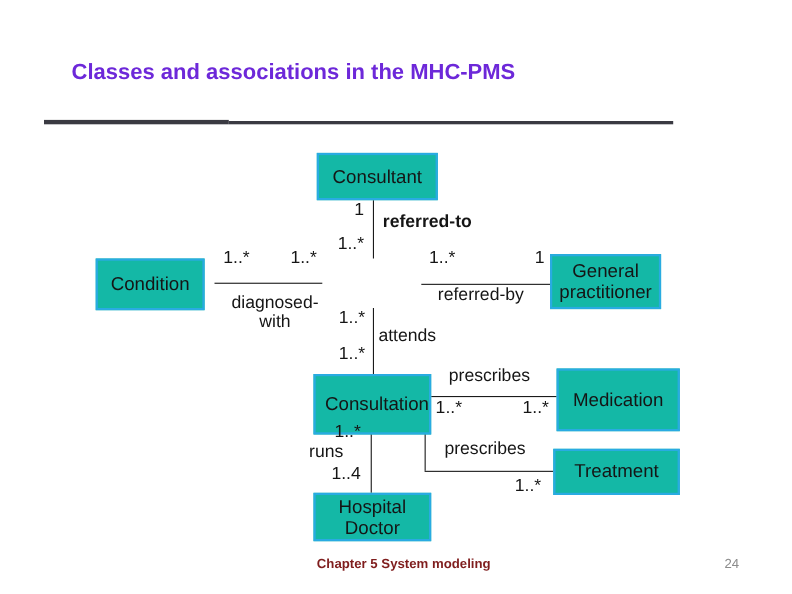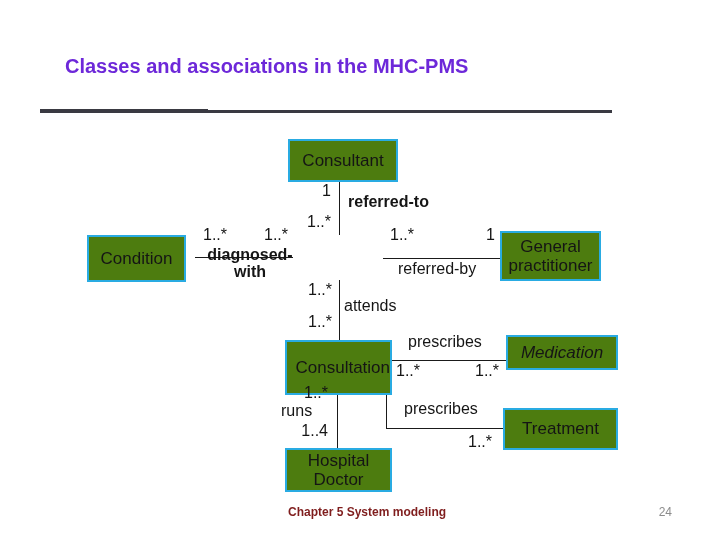--- a/index.html
+++ b/index.html
@@ -15,30 +15,30 @@
     font-size:20px;font-weight:bold;color:#6d28d9;line-height:28px;
     letter-spacing:0px;
     margin-left:23px;
   }
   .rule{position:absolute;background:#3A3A42;}
   .rule-thick{left:40px;top:109px;width:168px;height:4px;}
   .rule-thin{left:208px;top:110px;width:404px;height:3px;}
 
   .cls{
     position:absolute;box-sizing:border-box;
-    background:#4d7c0f;border:2px solid #29ABE2;
+    background:#14b8a6;border:2px solid #29ABE2;
     display:flex;align-items:center;justify-content:center;
     text-align:center;font-size:17px;line-height:1.12;color:#151515;
   }
   #box-consultant{left:288px;top:139px;width:110px;height:43px;}
   #box-condition{left:87px;top:235px;width:99px;height:47px;}
   #box-patient{left:293px;top:235px;width:90px;height:45px;}
   #box-gp{left:500px;top:231px;width:101px;height:50px;}
   #box-consultation{left:285px;top:340px;width:107px;height:55px;justify-content:flex-end;}
-  #box-medication{left:506px;top:335px;width:112px;height:35px;font-style:italic;}
+  #box-medication{left:506px;top:335px;width:112px;height:57px;}
   #box-treatment{left:503px;top:408px;width:115px;height:42px;}
   #box-hospital-doctor{left:285px;top:448px;width:107px;height:44px;}
 
   .ln{position:absolute;background:#1a1a1a;}
   #ln-referred-to{left:339px;top:182px;width:1px;height:53px;}
   #ln-diagnosed{left:195px;top:257px;width:98px;height:1px;}
   #ln-referred-by{left:383px;top:258px;width:117px;height:1px;}
   #ln-attends{left:339px;top:280px;width:1px;height:60px;}
   #ln-prescribes-med{left:392px;top:360px;width:114px;height:1px;}
   #ln-runs{left:337px;top:381px;width:1px;height:67px;}
@@ -50,21 +50,21 @@
     white-space:nowrap;
   }
   .lbl.r{text-align:right;}
   .lbl.wrap{white-space:normal;text-align:center;}
 
   #m-refto-1{left:305px;top:183px;width:26px;}
   #n-refto{left:348px;top:194px;font-weight:bold;}
   #m-refto-star{left:303px;top:214px;width:28px;}
   #m-diag-cond{left:203px;top:227px;}
   #m-diag-pat{left:264px;top:227px;}
-  #n-diagnosed{left:206px;top:247px;width:88px;font-weight:bold;}
+  #n-diagnosed{left:206px;top:268px;width:88px;}
   #m-refby-pat{left:390px;top:227px;}
   #m-refby-gp{left:478px;top:227px;width:17px;}
   #n-refby{left:398px;top:261px;}
   #m-attends-pat{left:304px;top:282px;width:28px;}
   #n-attends{left:344px;top:298px;}
   #m-attends-cons{left:304px;top:314px;width:28px;}
   #n-prescribes-med{left:408px;top:334px;}
   #m-presc-cons{left:396px;top:363px;}
   #m-presc-med{left:475px;top:363px;}
   #m-runs-cons{left:300px;top:385px;width:28px;}

